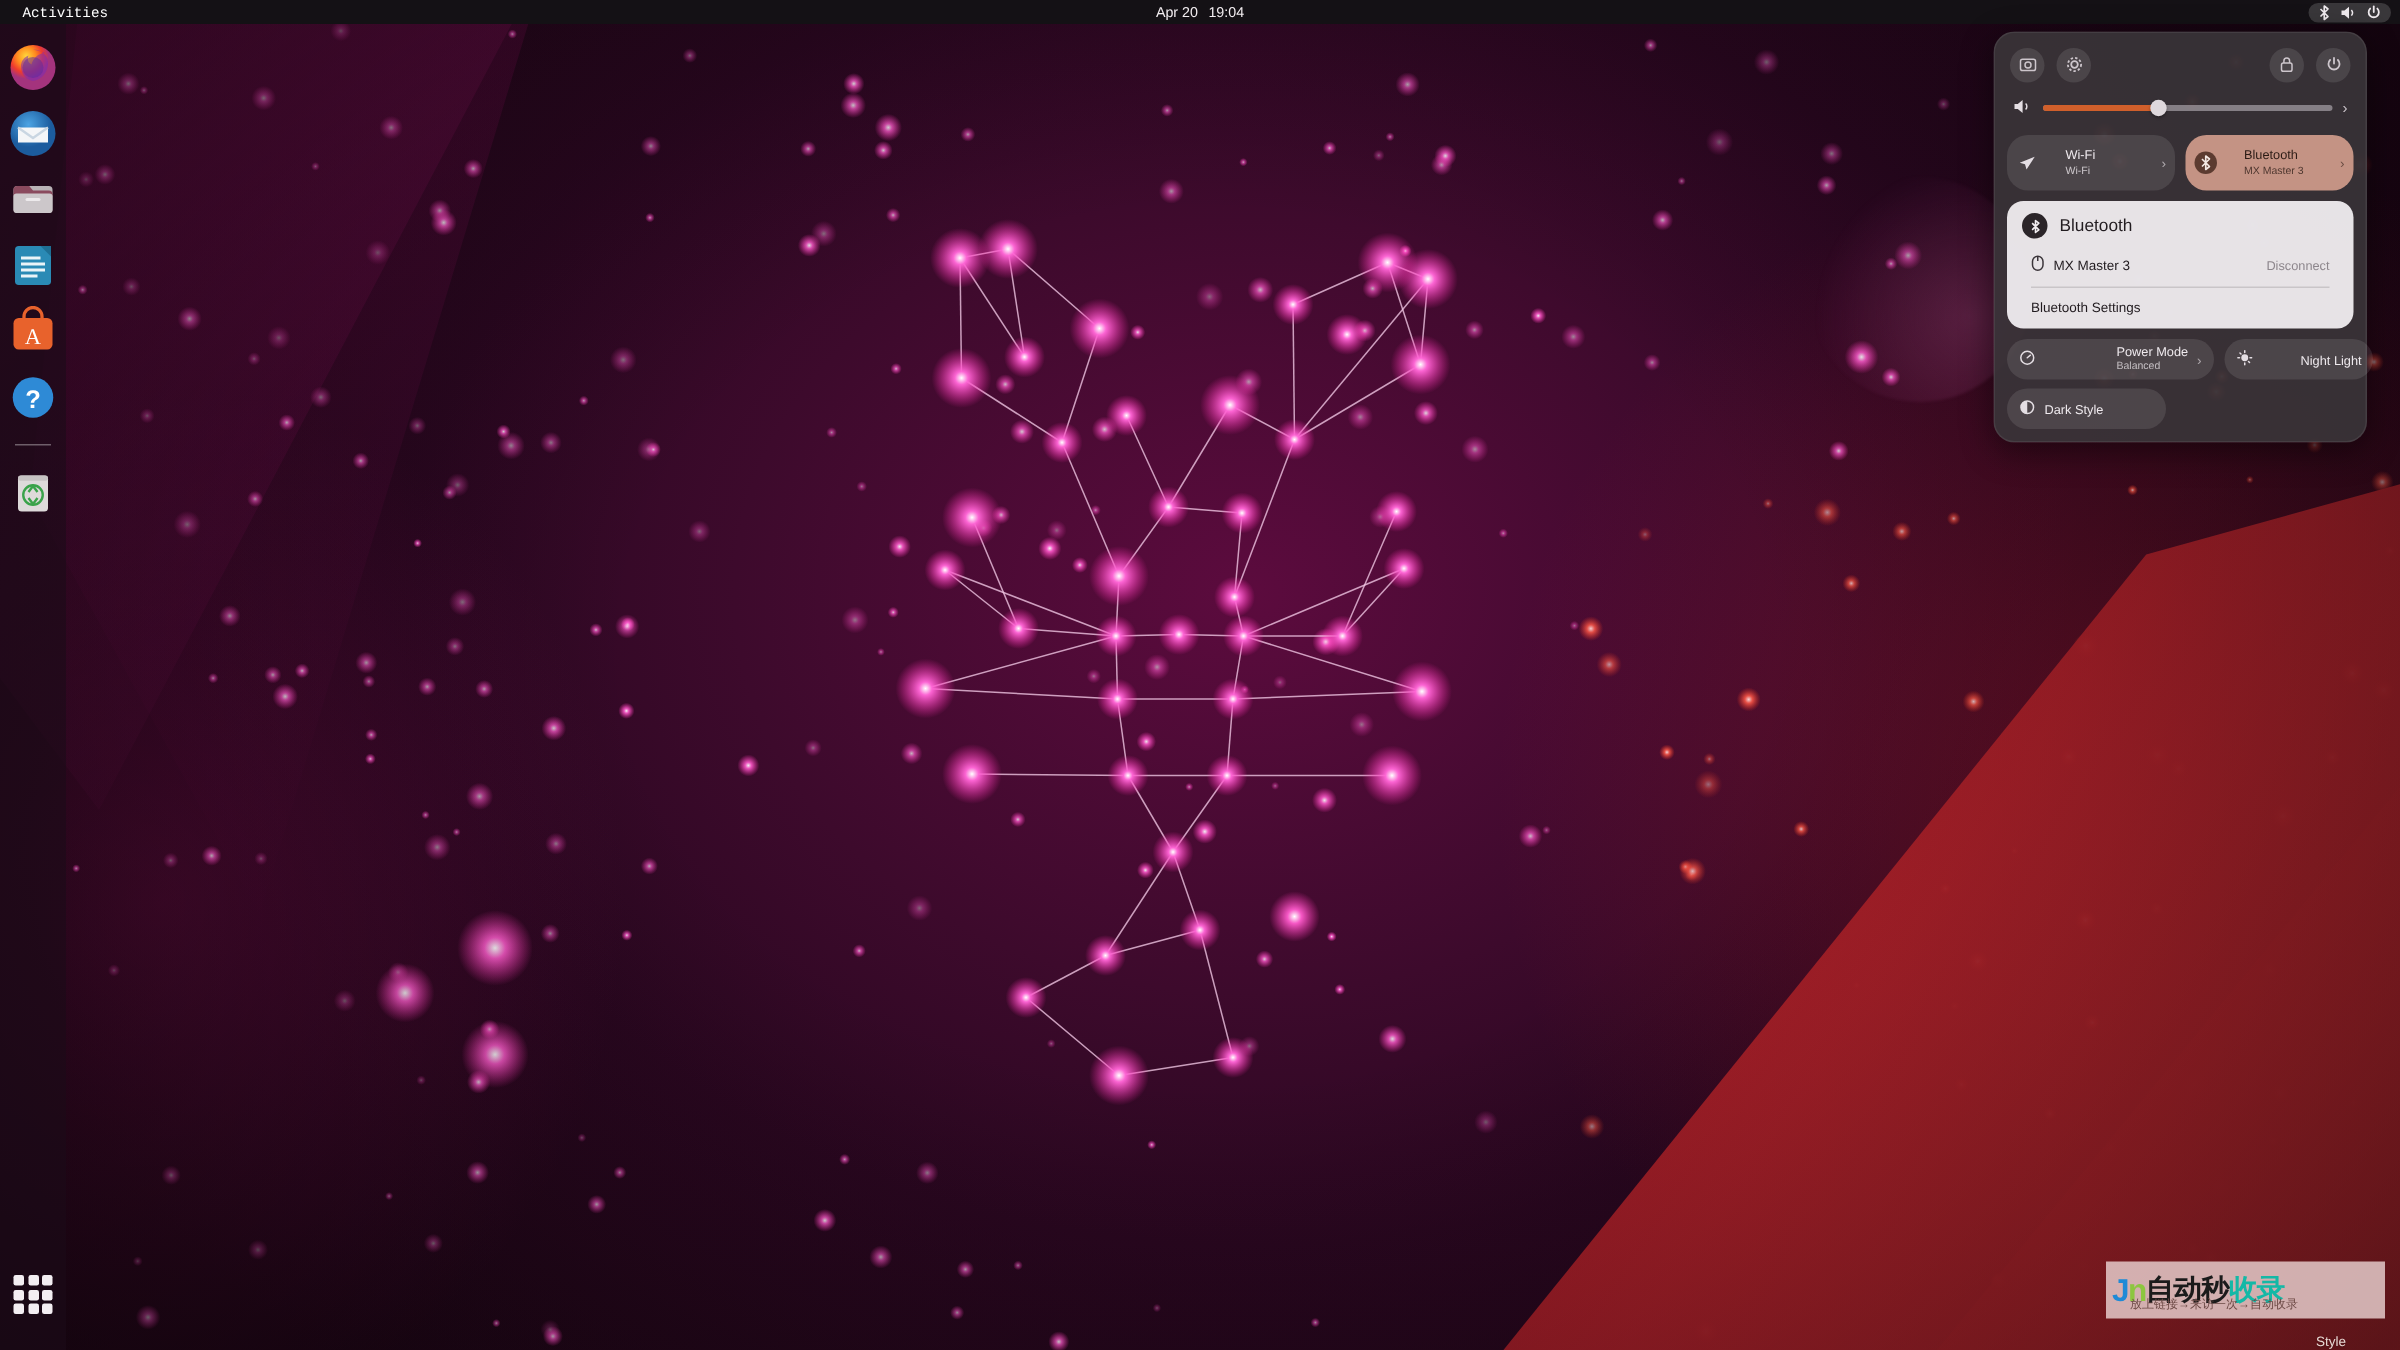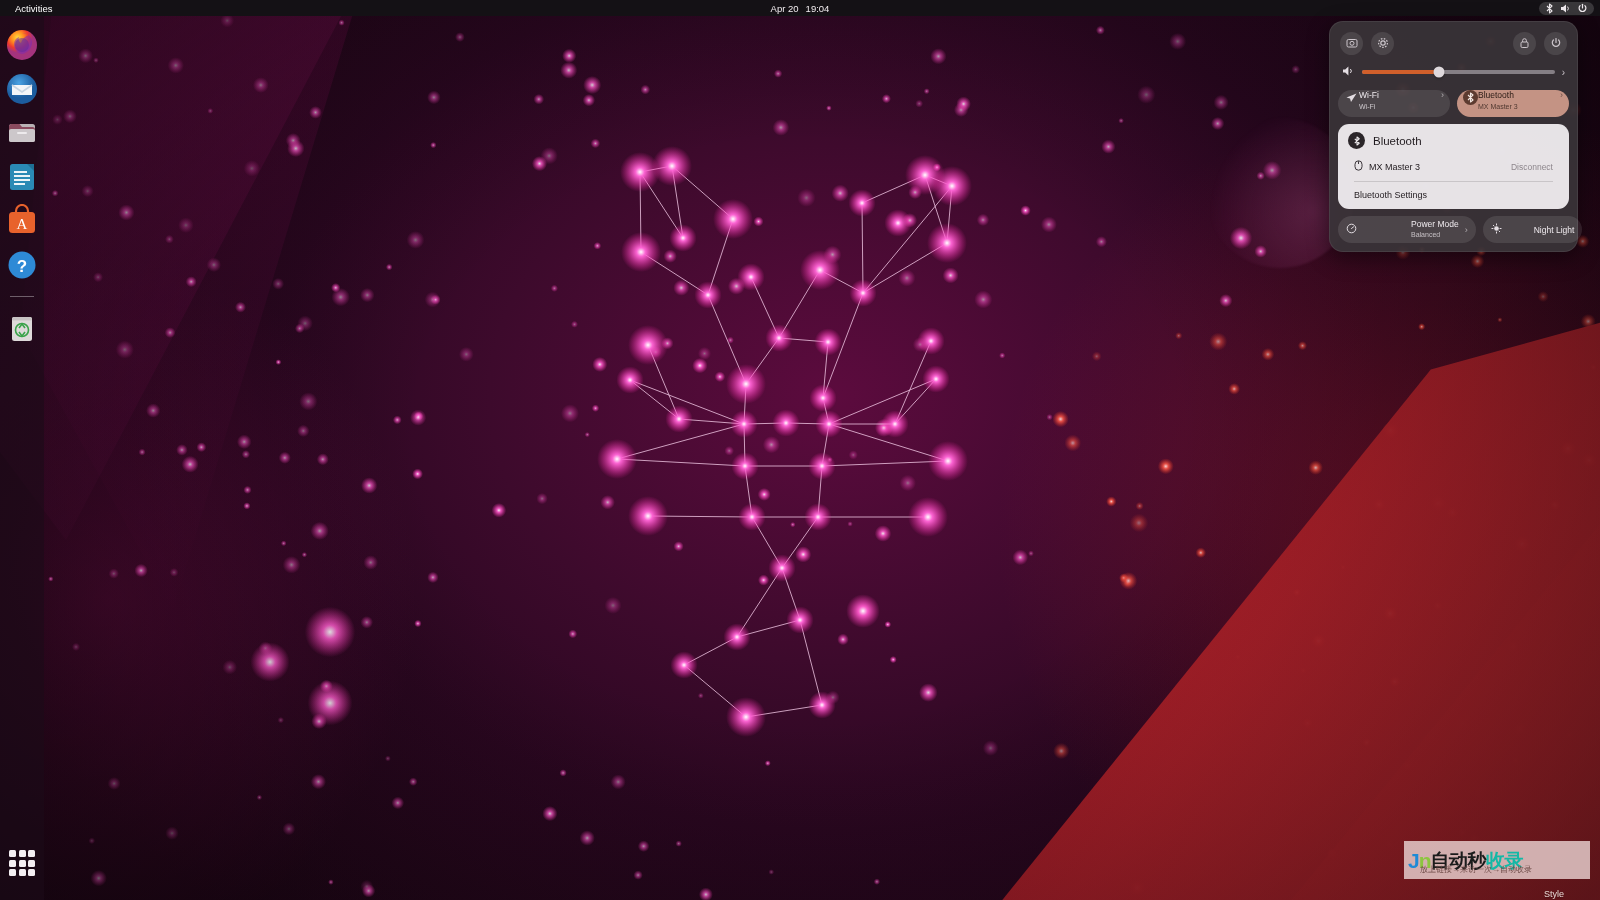--- a/index.html
+++ b/index.html
@@ -61,21 +61,21 @@
   #starfield, #constellation { position:absolute; left:0; top:0; width:1600px; height:900px; }
 
   
   #topbar {
     position:absolute; left:0; top:0; width:1600px; height:16px;
     background:#141115; color:#e6e0e4;
     font-size:9.5px; display:flex; align-items:center; z-index:40;
   }
   #activities-button {
     margin-left:8px; padding:1px 7px; border-radius:7px; cursor:default;
-    font-size:9.5px; color:#ffffff;
+    font-size:9.5px; color:#ffffff;font-family:Liberation Mono, monospace;
   }
   #clock-button {
     position:absolute; left:50%; transform:translateX(-50%);
     font-size:9.5px; color:#f2edf0; display:flex; gap:7px; padding:1px 8px; border-radius:7px;
   }
   #status-area {
     position:absolute; right:6px; display:flex; align-items:center; gap:6px;
     background:rgba(255,255,255,.16); border-radius:8px; padding:1px 6px;
   }
   #status-area svg { display:block; }
@@ -120,22 +120,22 @@
   #volume-fill { position:absolute; left:0; top:0; height:4px; border-radius:2px; background:#d05f2b; }
   #volume-handle {
     position:absolute; top:50%; width:11px; height:11px; border-radius:50%;
     background:#ded8dc; transform:translate(-50%,-50%);
     box-shadow:0 1px 2px rgba(0,0,0,.35);
   }
   #volume-chevron { font-size:10px; color:#c9c2c8; }
 
   #qs-tiles { display:flex; gap:7px; margin-top:6px; }
   .qs-tile {
-    flex:1; height:27px; border-radius:14px; display:flex; 
-    padding:0 6px; gap:0; cursor:default;
+    flex:1; height:37px; border-radius:14px; display:flex; align-items:center;
+    padding:0 6px; gap:18px; cursor:default;
   }
   .qs-tile.inactive { background:rgba(255,255,255,.10); }
   .qs-tile.active { background:#c49384; color:#2b1b15; }
   .qs-tile-icon { width:15px; height:15px; display:flex; align-items:center; justify-content:center; flex:0 0 auto; }
   .qs-tile.active .qs-tile-icon {
     background:#5c3b30; border-radius:50%; color:#f3e8e3;
   }
   .qs-tile-text { flex:1; min-width:0; line-height:1.12; }
   .qs-tile-title { font-size:8.5px; white-space:nowrap; overflow:hidden; text-overflow:ellipsis; }
   .qs-tile-sub { font-size:7px; opacity:.78; white-space:nowrap; overflow:hidden; text-overflow:ellipsis; }
@@ -847,20 +847,31 @@
               <path d="M9 5.5 H10.1"></path>
               <path d="M2.3 2.3 L3 3"></path>
               <path d="M8 8 L8.7 8.7"></path>
             </g>
           </svg>
       </span>
       <span class="pill-title">Night Light</span>
     </div>
   </div>
 
+  <div id="qs-bottom2">
+    <div class="qs-pill" id="dark-style-pill">
+      <span>
+        <svg width="11" height="11" viewBox="0 0 11 11">
+            <circle cx="5.5" cy="5.5" r="4.2" fill="none" stroke="#e4dee3" stroke-width="1"></circle>
+            <path d="M5.5 1.3 a4.2 4.2 0 0 0 0 8.4 z" fill="#e4dee3"></path>
+          </svg>
+      </span>
+      <span class="pill-title">Dark Style</span>
+    </div>
+  </div>
 </div>
 
 <div id="watermark">
   <span id="wm-logo">
     <span class="u">J</span><span class="n">n</span>
   </span>
   <span id="wm-main">
     <span>自动秒</span><span class="hi">收录</span>
   </span>
   <span id="wm-sub">放上链接→来访一次→自动收录</span>

